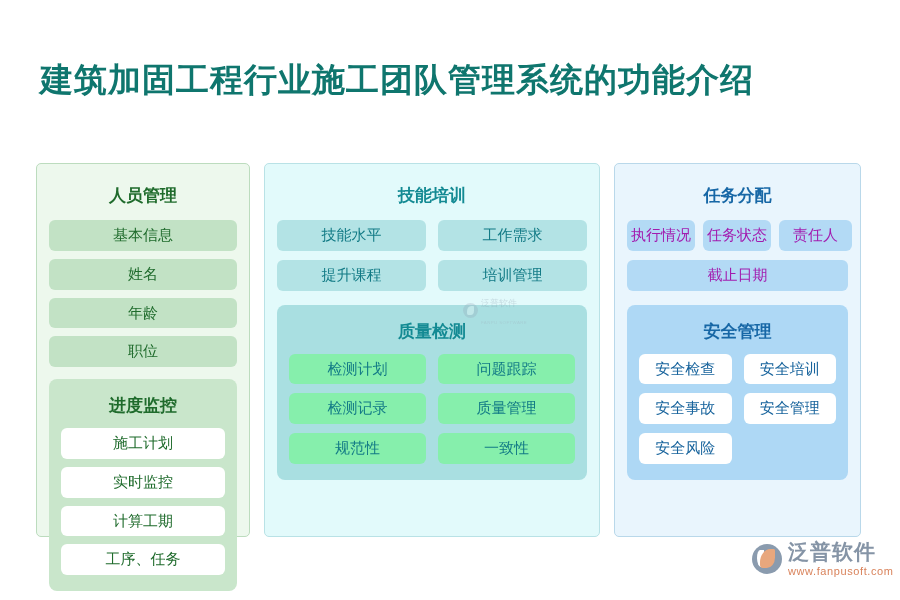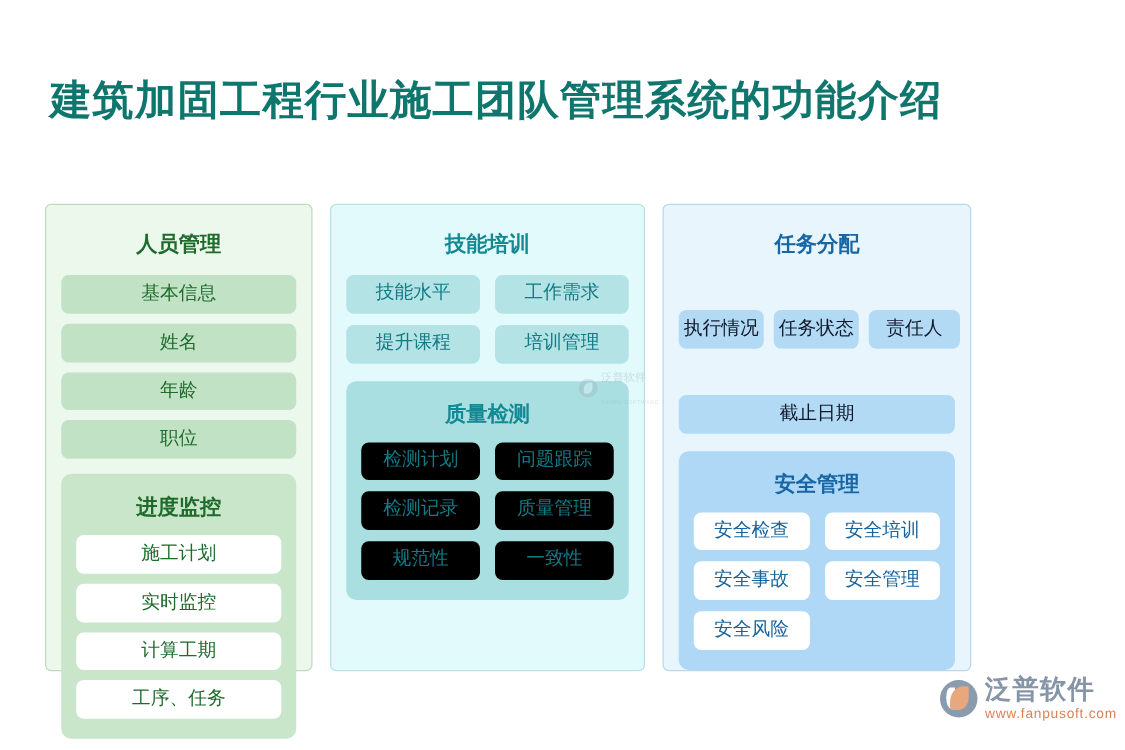--- a/index.html
+++ b/index.html
@@ -39,24 +39,23 @@
     padding: 14px 12px;
     display: flex;
     flex-direction: column;
   }
   .col-people {
     width: 214px;
     background: #edf8ed;
     border: 1px solid #bcdcbe;
   }
   .col-skill {
-    width: 252px;
+    width: 336px;
     background: #e2fafb;
     border: 1px solid #b9e2e6;
-    font-family: Liberation Mono, monospace;
   }
   .col-task {
     width: 247px;
     background: #e9f5fd;
     border: 1px solid #b9d8ea;
   }
   .grp-title {
     text-align: center;
     font-size: 17px;
     font-weight: bold;
@@ -78,29 +77,28 @@
   .pill.green {
     background: #c2e2c5;
     color: #1f6b2c;
   }
   .pill.teal {
     background: #b3e3e5;
     color: #137b86;
   }
   .pill.blue {
     background: #b3daf5;
-    color: #0f172a;
-    margin-top: 28px;
+    color: #a21caf;
   }
   .pill.white-green {
     background: #ffffff;
     color: #1f6b2c;
   }
   .pill.white-teal {
-    background: #000000;
+    background: #86efac;
     color: #137b86;
   }
   .pill.white-blue {
     background: #ffffff;
     color: #17639c;
   }
 
   .stack {
     display: flex;
     flex-direction: column;

